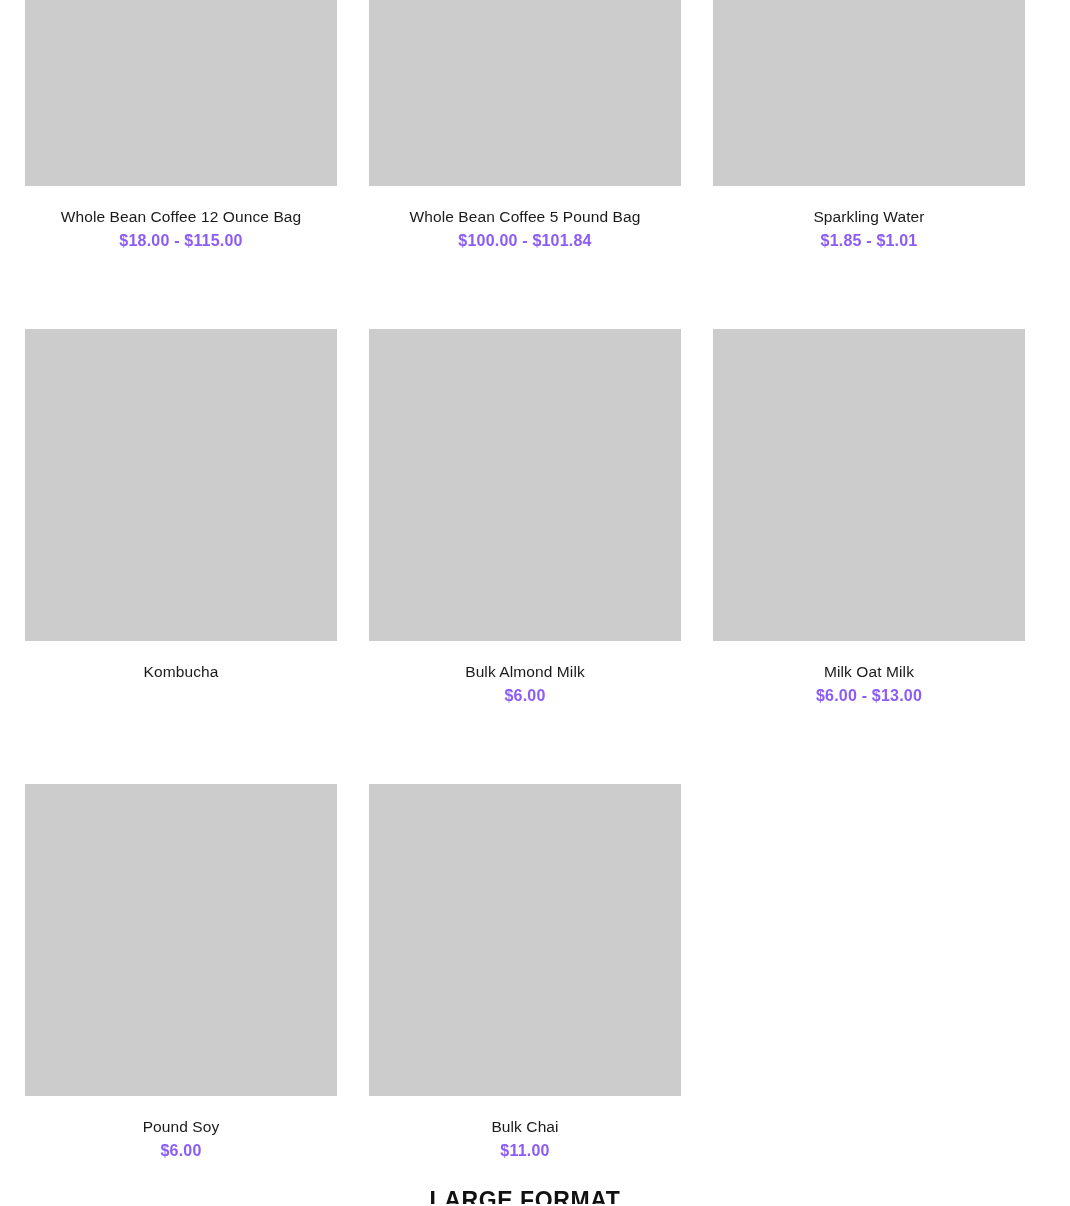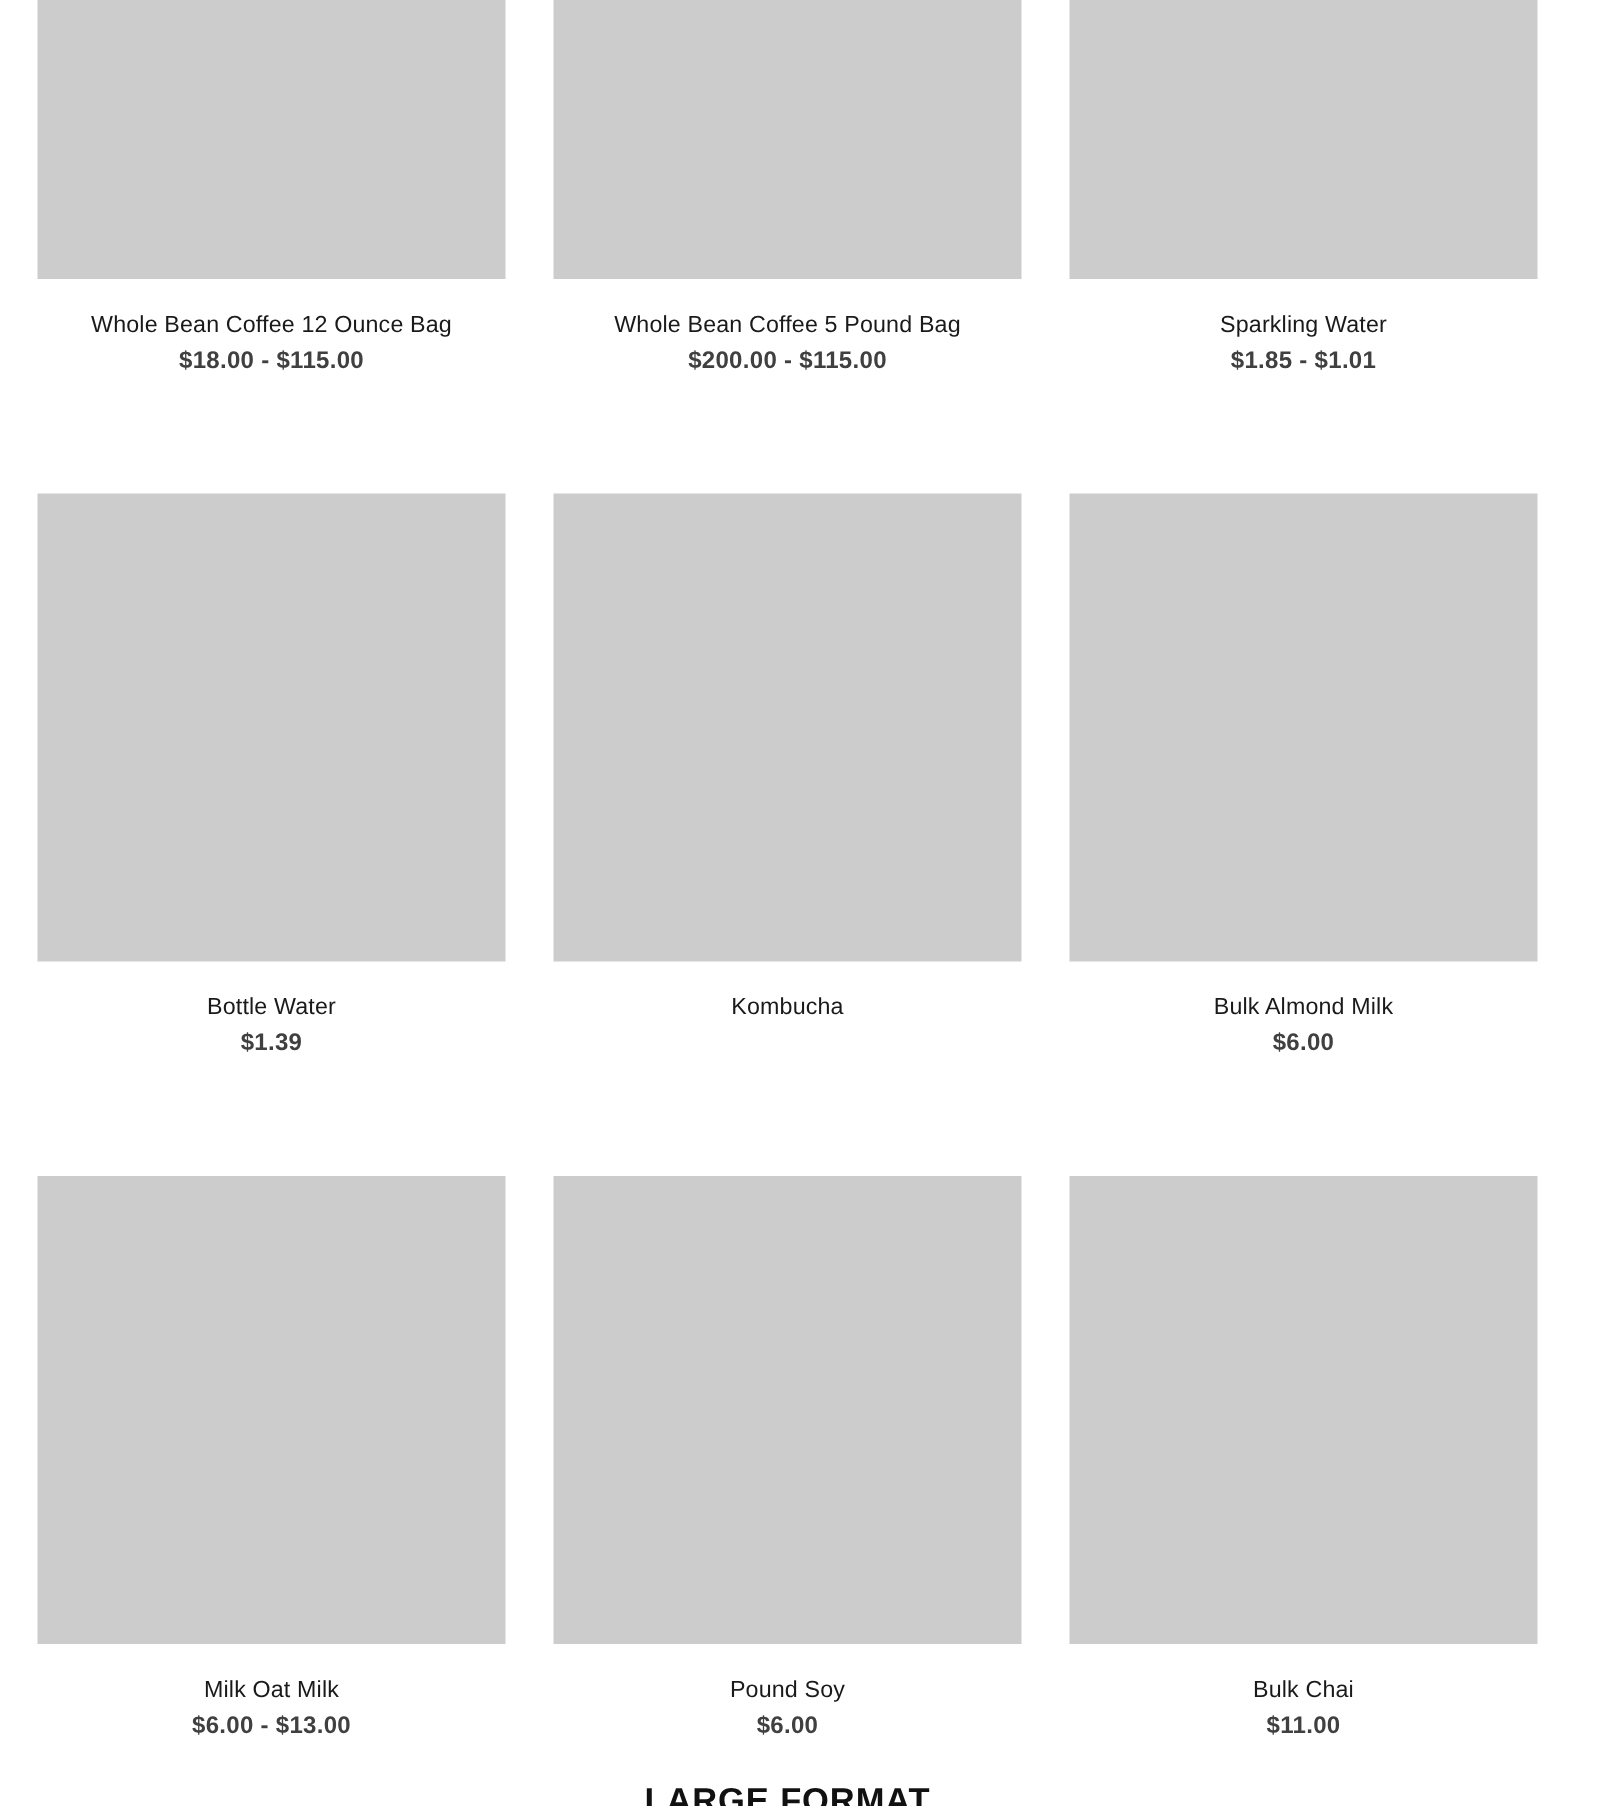--- a/index.html
+++ b/index.html
@@ -56,21 +56,21 @@
     color: #1a1a1a;
     letter-spacing: 0.1px;
     white-space: nowrap;
   }
 
   .product-price {
     margin: 5px 0 0 0;
     font-size: 16px;
     line-height: 20px;
     font-weight: 700;
-    color: #404040;
+    color: #8b5cf6;
     letter-spacing: 0.2px;
     white-space: nowrap;
   }
 
   
   .section-heading {
     position: absolute;
     left: 0;
     top: 1186px;
     width: 1050px;
@@ -93,34 +93,29 @@
 
     <div class="product-card">
       <div class="product-thumb"></div>
       <div class="product-title">Whole Bean Coffee 12 Ounce Bag</div>
       <div class="product-price">$18.00 - $115.00</div>
     </div>
 
     <div class="product-card">
       <div class="product-thumb"></div>
       <div class="product-title">Whole Bean Coffee 5 Pound Bag</div>
-      <div class="product-price">$200.00 - $115.00</div>
+      <div class="product-price">$100.00 - $101.84</div>
     </div>
 
     <div class="product-card">
       <div class="product-thumb"></div>
       <div class="product-title">Sparkling Water</div>
       <div class="product-price">$1.85 - $1.01</div>
     </div>
 
-    <div class="product-card">
-      <div class="product-thumb"></div>
-      <div class="product-title">Bottle Water</div>
-      <div class="product-price">$1.39</div>
-    </div>
 
     <div class="product-card">
       <div class="product-thumb"></div>
       <div class="product-title">Kombucha</div>
     </div>
 
     <div class="product-card">
       <div class="product-thumb"></div>
       <div class="product-title">Bulk Almond Milk</div>
       <div class="product-price">$6.00</div>

